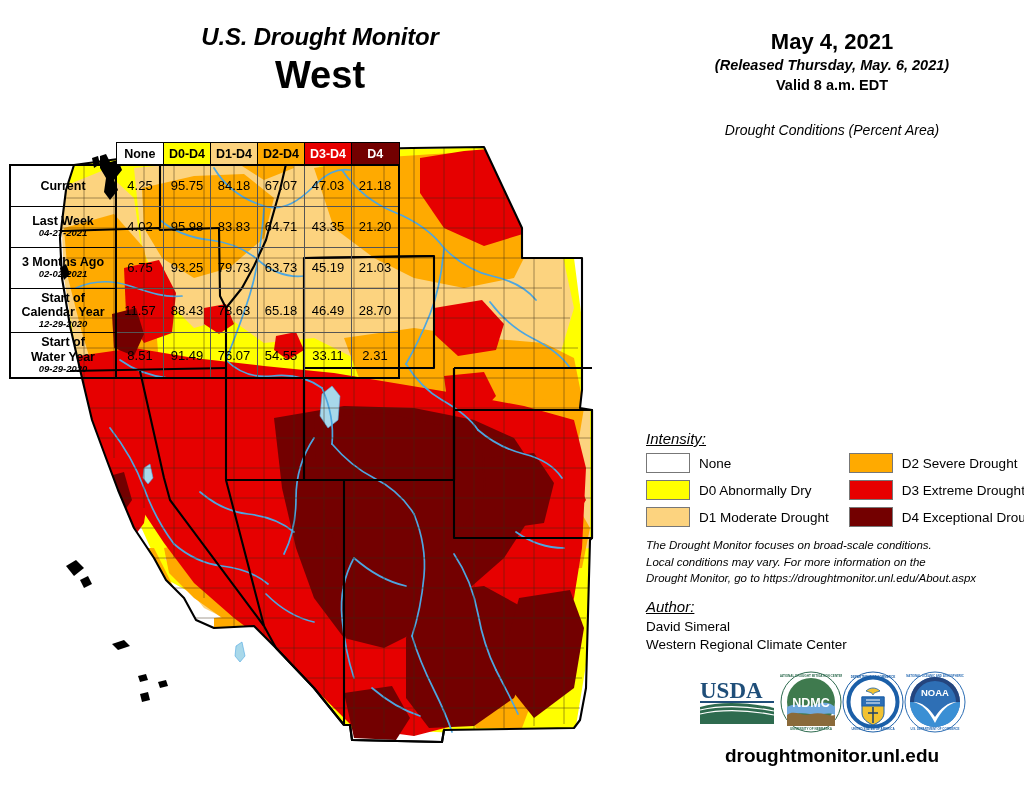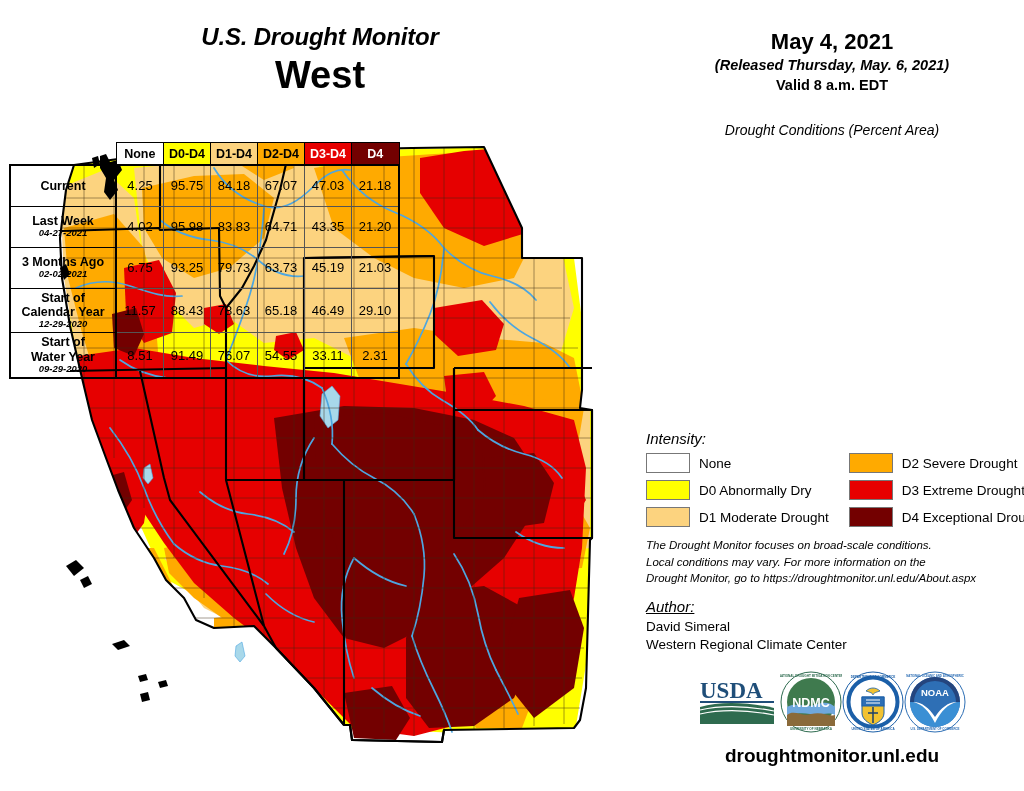--- a/index.html
+++ b/index.html
@@ -125,20 +125,21 @@
 
   
   #legend {
     position: absolute;
     left: 646px; top: 430px;
     width: 370px;
   }
   #legend-title {
     font-size: 15px;
     font-style: italic;
+    text-decoration: underline;
     margin-bottom: 6px;
   }
   .legend-cols { display: flex; gap: 20px; }
   .legend-col { display: flex; flex-direction: column; gap: 7px; }
   .legend-row { display: flex; align-items: center; gap: 9px; }
   .legend-swatch {
     width: 44px; height: 20px;
     border: 1px solid #777;
     box-sizing: border-box;
     flex: none;
@@ -452,21 +453,21 @@
         <td class="rowlabel">
           <span class="rl-name">Start of</span>
           <span class="rl-name">Calendar Year</span>
           <span class="rl-date">12-29-2020</span>
         </td>
         <td class="val first">11.57</td>
         <td class="val">88.43</td>
         <td class="val">78.63</td>
         <td class="val">65.18</td>
         <td class="val">46.49</td>
-        <td class="val last">29.10</td>
+        <td class="val last">28.70</td>
       </tr>
       <tr>
         <td class="rowlabel">
           <span class="rl-name">Start of</span>
           <span class="rl-name">Water Year</span>
           <span class="rl-date">09-29-2020</span>
         </td>
         <td class="val first">8.51</td>
         <td class="val">91.49</td>
         <td class="val">76.07</td>

